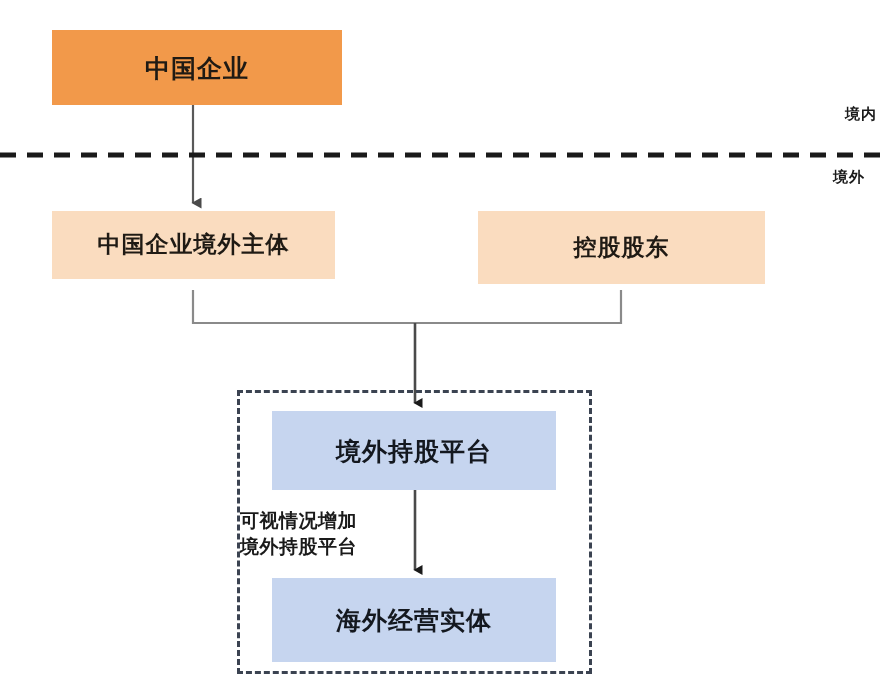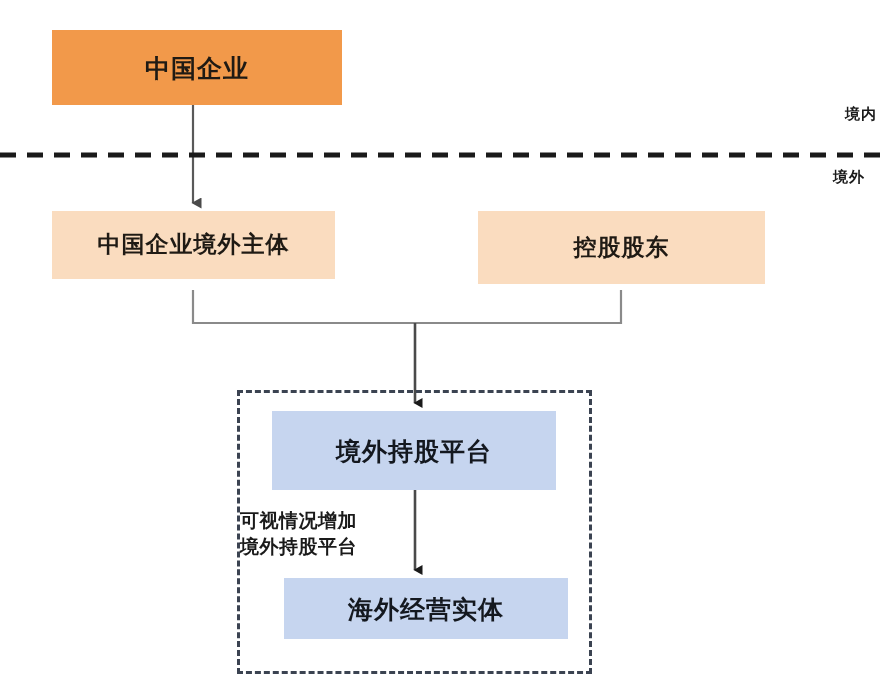--- a/index.html
+++ b/index.html
@@ -118,20 +118,20 @@
   <div class="dashed-container" style="left:237px; top:390px; width:355px; height:284px;"></div>
 
   <div class="node node-orange" style="left:52px; top:30px; width:290px; height:75px;">中国企业</div>
 
   <div class="node node-peach" style="left:52px; top:211px; width:283px; height:68px;">中国企业境外主体</div>
 
   <div class="node node-peach" style="left:478px; top:211px; width:287px; height:73px;">控股股东</div>
 
   <div class="node node-blue" style="left:272px; top:411px; width:284px; height:79px;">境外持股平台</div>
 
-  <div class="node node-blue" style="left:284px; top:578px; width:284px; height:61px;">海外经营实体</div>
+  <div class="node node-blue" style="left:272px; top:578px; width:284px; height:84px;">海外经营实体</div>
 
   <div class="annotation" style="left:240px; top:508px;">
     <div>可视情况增加</div>
     <div>境外持股平台</div>
   </div>
 
 </div>
 
 </body></html>

